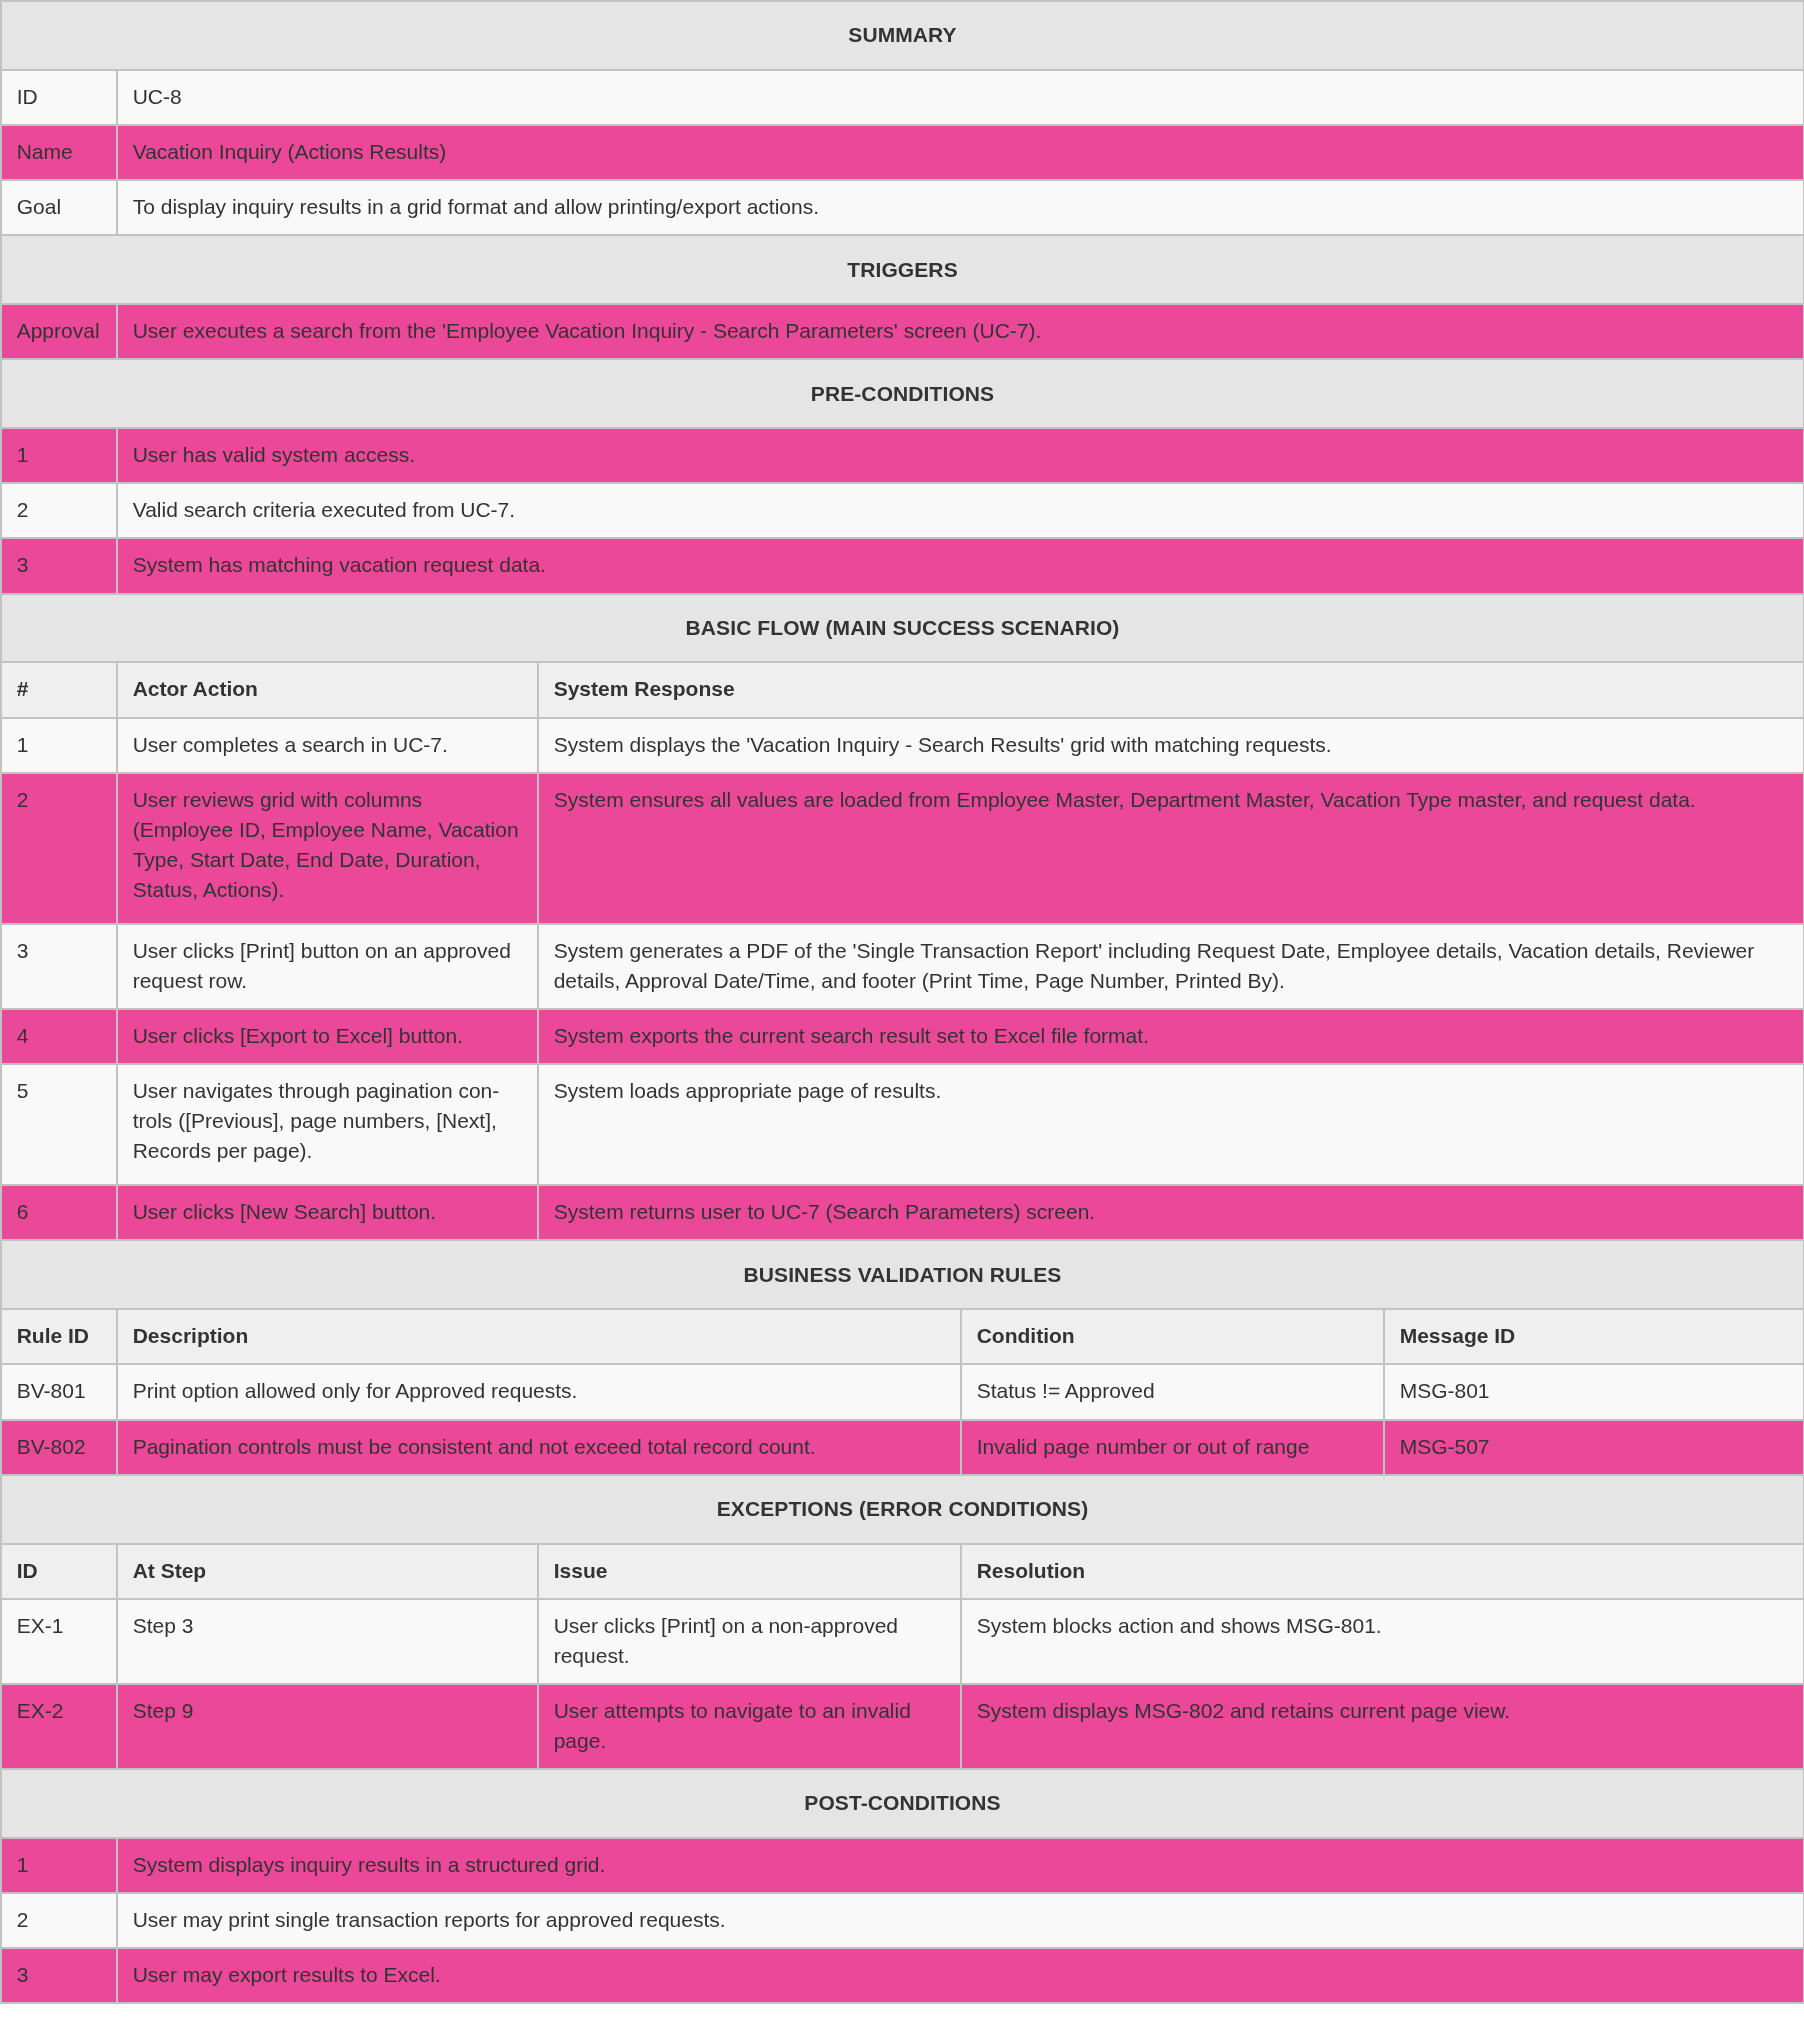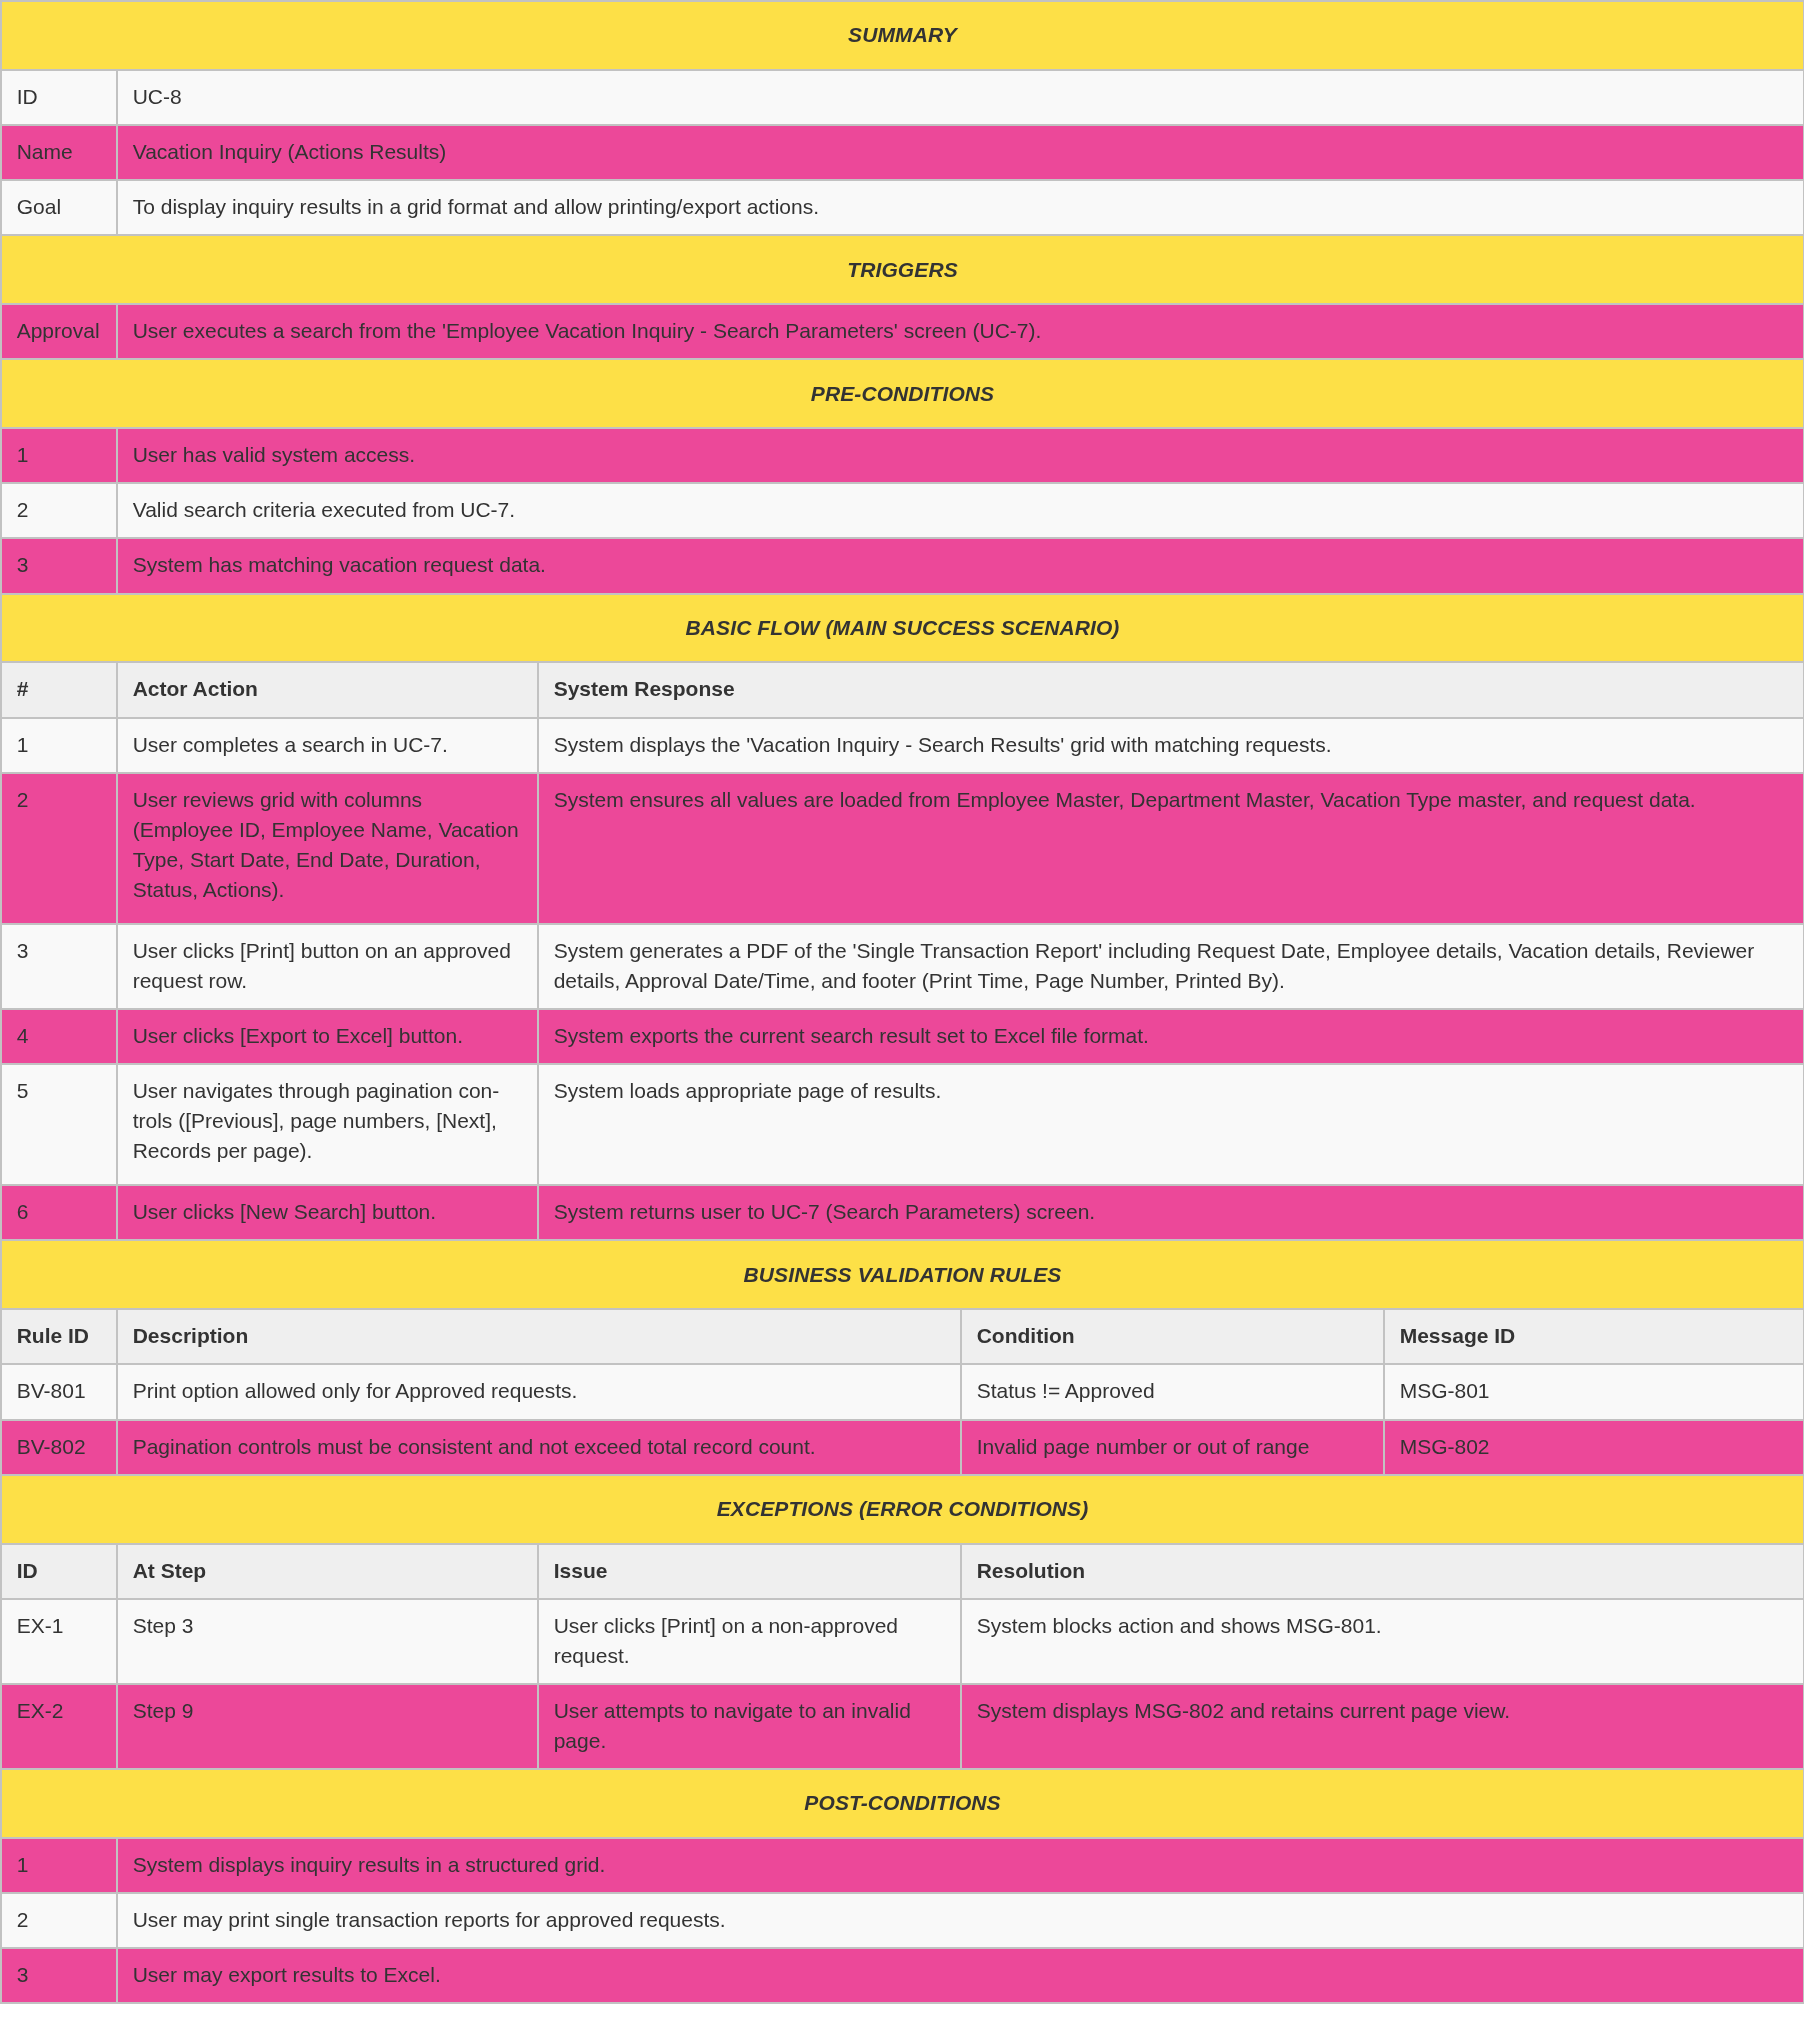--- a/index.html
+++ b/index.html
@@ -21,28 +21,27 @@
   }
   .uc-table td, .uc-table th {
     border: 2px solid #c2c2c2;
     padding: 11px 14.7px 12.2px 14.7px;
     vertical-align: top;
     text-align: left;
     font-weight: normal;
     hyphens: manual;
   }
   tr.section th {
-    background: #fde047;
+    background: #e5e5e5;
     text-align: center;
     font-weight: bold;
     height: 44px;
     vertical-align: middle;
     padding: 11.4px 14.7px;
     letter-spacing: 0.1px;
-    font-style: italic;
   }
   tr.colhead th {
     background: #efefef;
     font-weight: bold;
   }
   tr.odd td { background: #f9f9f9; }
   tr.even td { background: #ec4899; }
   tr.r td { height: 28.5px; }
   col.c1 { width: 116px; }
   col.c2 { width: 421px; }
@@ -155,21 +154,21 @@
     <tr class="odd r">
       <td>BV-801</td>
       <td colspan="2">Print option allowed only for Approved requests.</td>
       <td>Status != Approved</td>
       <td>MSG-801</td>
     </tr>
     <tr class="even r">
       <td>BV-802</td>
       <td colspan="2">Pagination controls must be consistent and not exceed total record count.</td>
       <td>Invalid page number or out of range</td>
-      <td>MSG-802</td>
+      <td>MSG-507</td>
     </tr>
 
     <tr class="section">
       <th colspan="5">EXCEPTIONS (ERROR CONDITIONS)</th>
     </tr>
     <tr class="colhead">
       <th>ID</th>
       <th>At Step</th>
       <th>Issue</th>
       <th colspan="2">Resolution</th>

